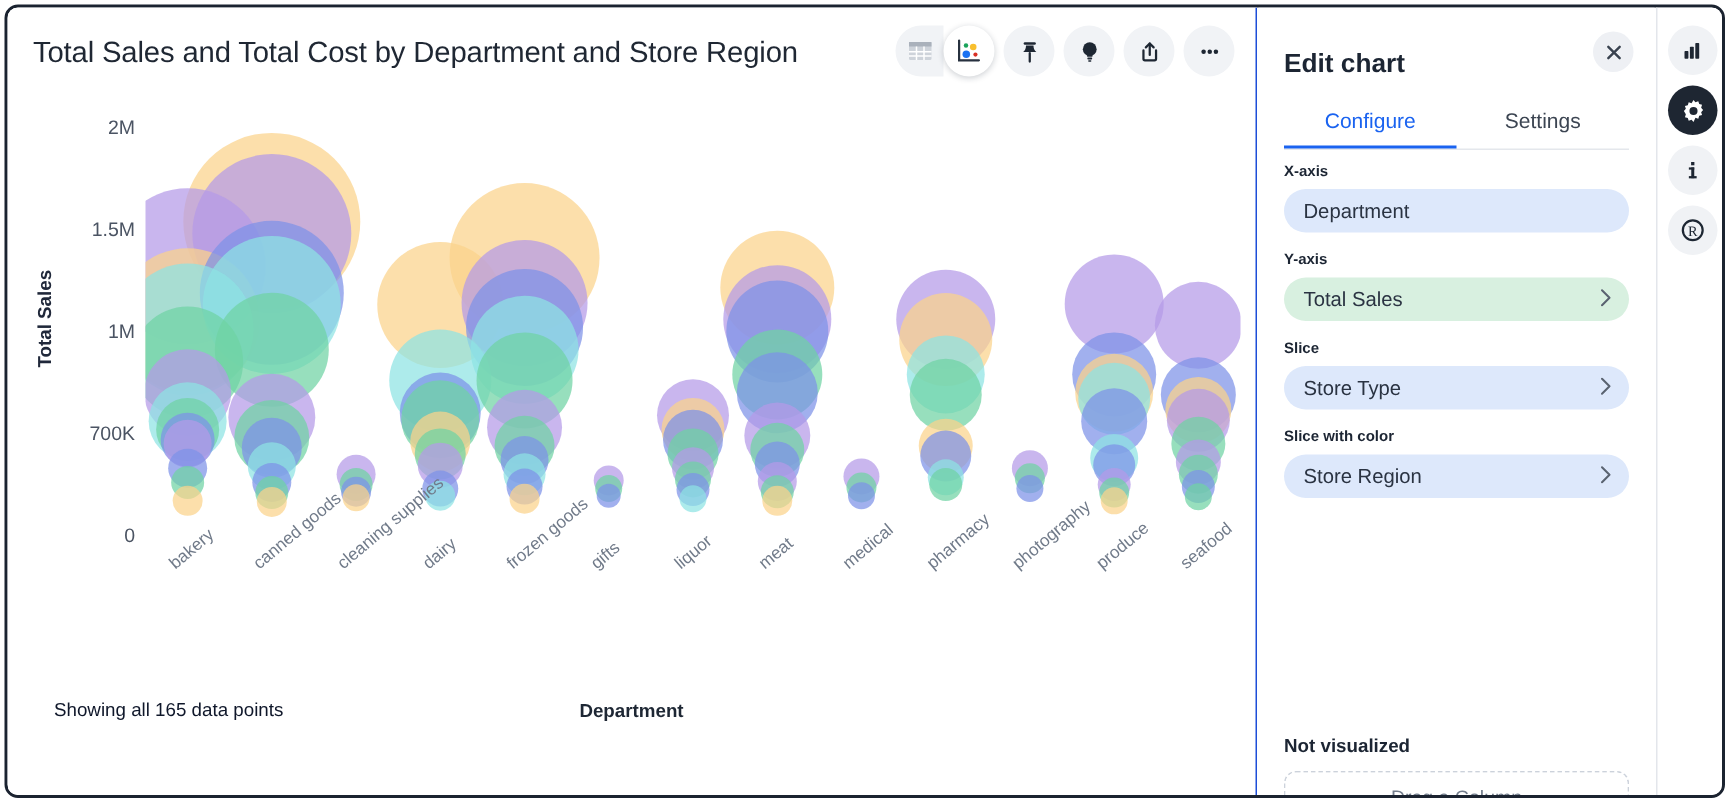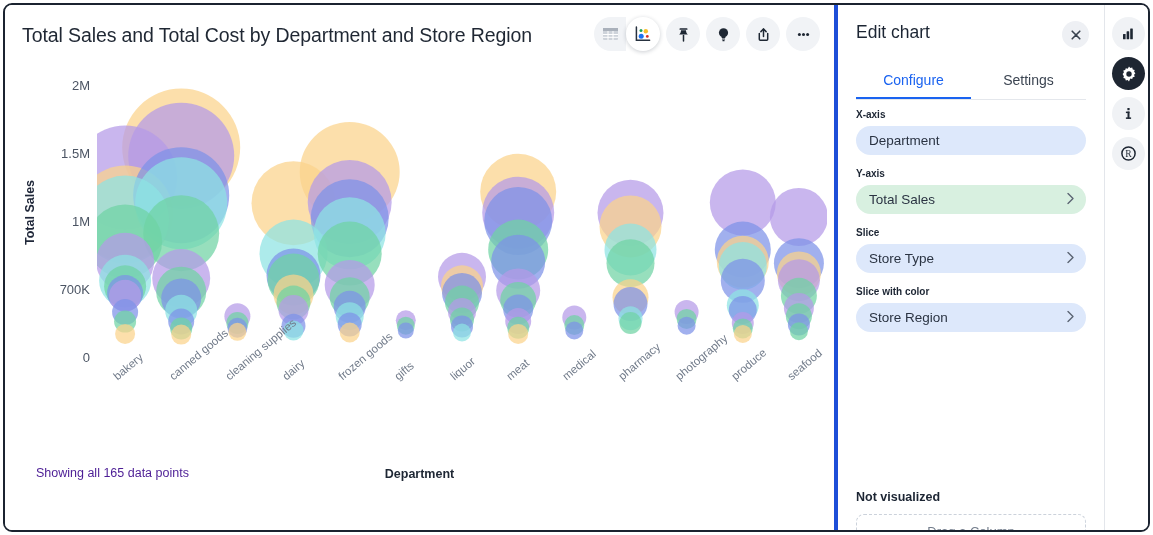--- a/index.html
+++ b/index.html
@@ -26,21 +26,21 @@
     background: #ffffff;
     overflow: hidden;
   }
 
   
   #chart-card {
     position: absolute;
     left: 0; top: 0;
     width: 833px; height: 525px;
     background: #ffffff;
-    border-right: 4px solid #1d4ed8;
+    border-right: 1px solid #1d4ed8;
   }
   #chart-header {
     position: absolute;
     left: 0; top: 0; right: 0; height: 62px;
   }
   #chart-title {
     position: absolute;
     left: 17px; top: 19px;
     font-size: 19.5px;
     color: #1f2733;
@@ -102,21 +102,21 @@
     white-space: nowrap;
     transform-origin: left top;
     transform: rotate(-40deg);
   }
 
   
   #showing-text {
     position: absolute;
     left: 31px; top: 461px;
     font-size: 12.5px;
-    color: #4c1d95;
+    color: #0f172a;
     white-space: nowrap;
   }
   #legend-title {
     position: absolute;
     left: 0; right: 0; top: 462px;
     text-align: center;
     font-size: 12.5px;
     font-weight: 700;
     color: #1e2734;
   }
@@ -138,22 +138,22 @@
   
   #edit-panel {
     position: absolute;
     left: 834px; top: 0;
     width: 264px; height: 525px;
     background: #ffffff;
     padding: 0 17px;
     overflow: hidden;
   }
   #panel-title {
-    position: absolute; left: 17px; top: 17px;
-    font-size: 17.5px; color: #1c2533; font-weight: 400;
+    position: absolute; left: 17px; top: 27px;
+    font-size: 17.5px; color: #1c2533; font-weight: 700;
   }
   #panel-close {
     position: absolute; right: 14px; top: 16px;
     width: 27px; height: 27px; border-radius: 50%;
     background: #eef0f4;
     display: flex; align-items: center; justify-content: center;
     cursor: pointer; border: none; padding: 0;
   }
   #panel-tabs {
     position: absolute; left: 17px; top: 60px; width: 230px;

